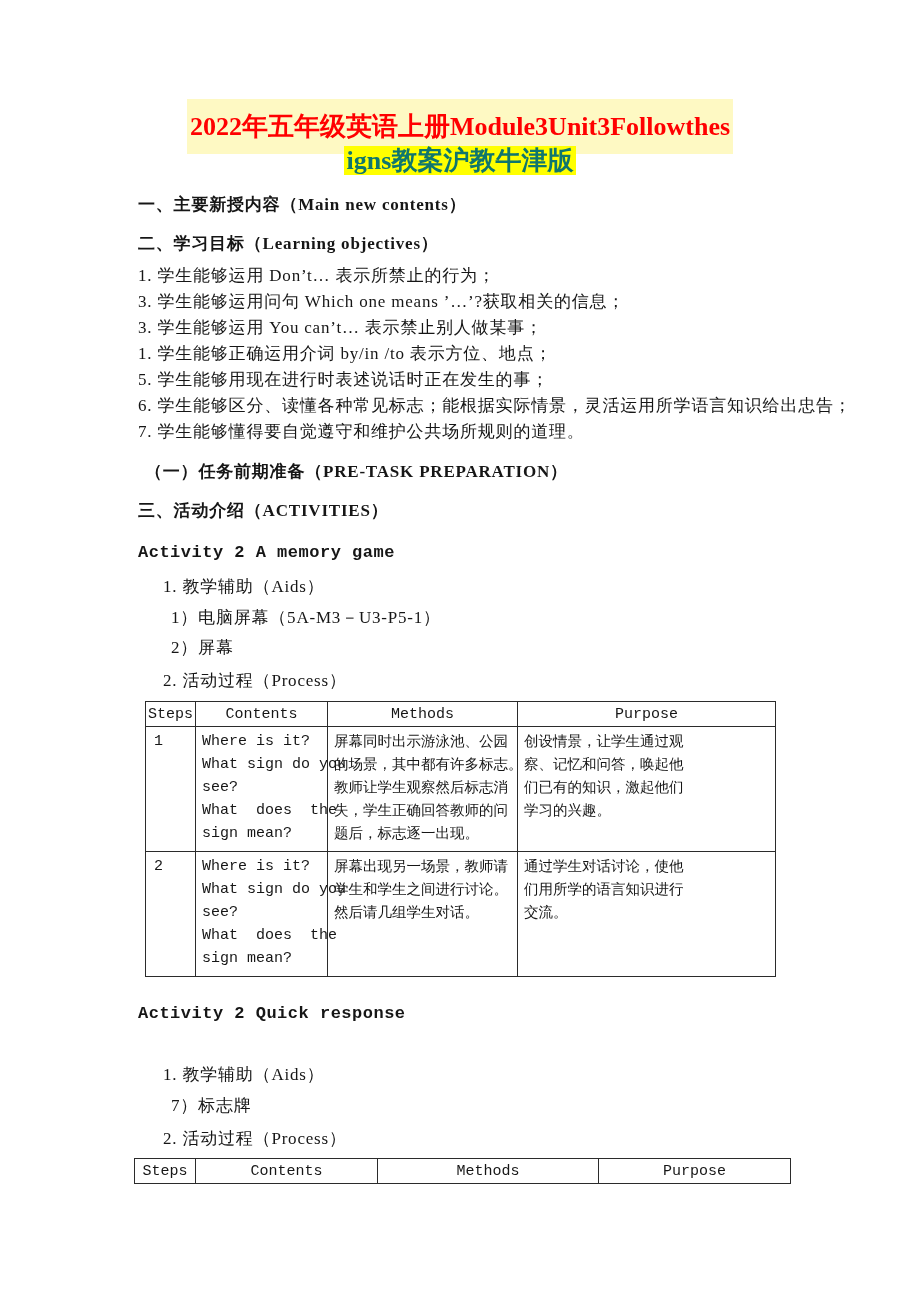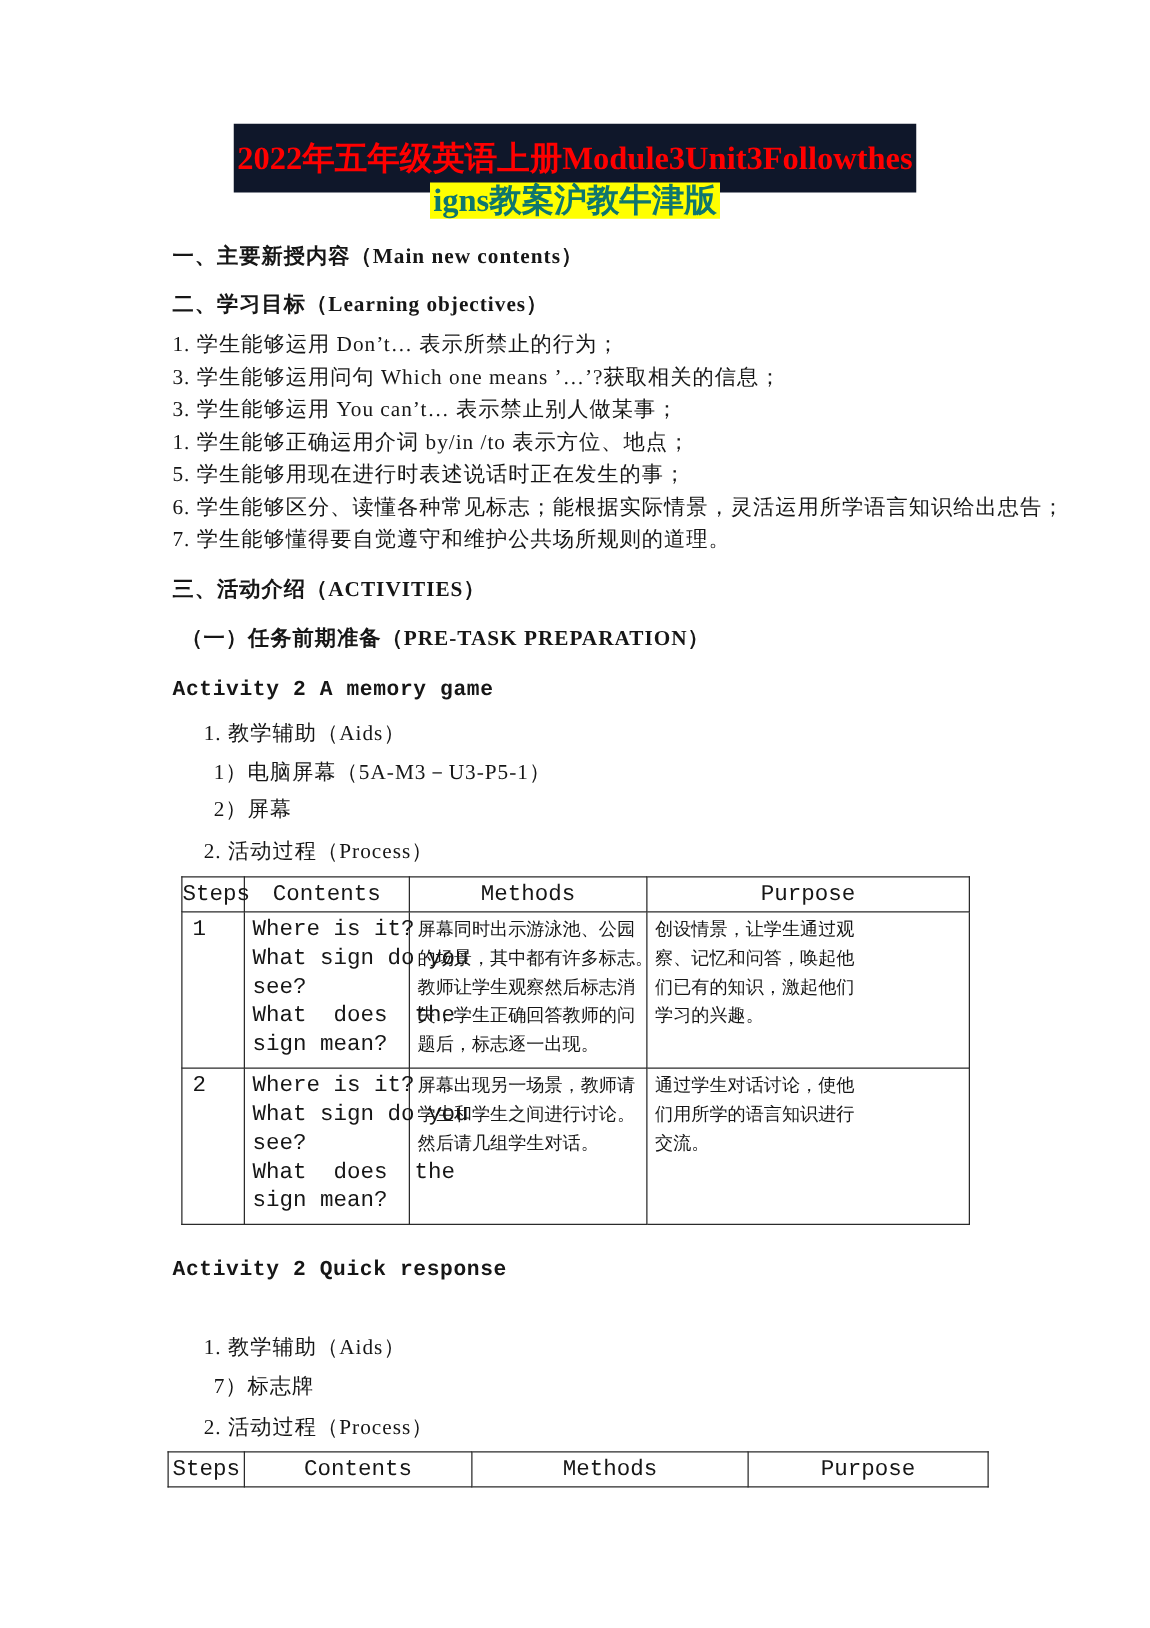--- a/index.html
+++ b/index.html
@@ -5,41 +5,41 @@
   html,body{margin:0;padding:0;background:#ffffff;}
   .page{
     position:relative;width:920px;height:1302px;background:#ffffff;overflow:hidden;
     font-family:"Liberation Serif","DejaVu Serif",serif;color:#161616;
   }
   .en{font-family:"Liberation Mono","DejaVu Sans Mono",monospace;}
   .doc-title{
     padding-top:110px;text-align:center;font-size:26px;font-weight:bold;
     line-height:34px;letter-spacing:0;
   }
-  .doc-title .hl1{background:#0f172a;color:#ff0000;padding:13px 3px;}
+  .doc-title .hl1{background:#fef9c3;color:#ff0000;padding:13px 3px;}
   .doc-title .hl2{background:#ffff00;color:#0f766e;padding:0 3px;}
   .content{width:732px;margin-left:138px;font-size:17px;letter-spacing:0.8px;}
   p{margin:0;}
   .h{font-weight:bold;font-size:17px;line-height:25px;margin-top:14px;}
   .revision{margin:9px 0 0 16px;color:#4f4f4f;font-size:16px;letter-spacing:1.5px;}
   .obj{margin-top:7px;}
   .obj p{line-height:26px;}
   .para{margin-top:11px;line-height:27px;text-indent:34px;}
   .act{font-size:17px;margin-top:17px;letter-spacing:0.5px;}
   .item{margin:10px 0 0 25px;line-height:24px;}
   .subitems p{margin:7px 0 0 33px;line-height:23px;}
   table{border-collapse:collapse;table-layout:fixed;background:#fff;}
   .t1{margin:8px 0 0 7px;width:630px;}
   .t2{margin:7px 0 0 -4px;width:656px;}
   th,td{border:1px solid #2b2b2b;vertical-align:top;}
   th{font-weight:normal;font-size:16px;text-align:center;padding:4px 0 3px;letter-spacing:0;}
   td{font-size:14.5px;line-height:23px;padding:3px 6px 6px;letter-spacing:0;}
   td.step{padding-left:8px;}
   .lines{white-space:pre;}
-  td.en,th.en{font-size:18px;}
+  td.en,th.en{font-size:15px;}
   .sp-lg{margin-top:24px;}
   .sp-xl{margin-top:37px;}
 </style>
 </head>
 <body>
 
 <div class="page">
 
   <div class="doc-title">
     <span class="hl1">2022年五年级英语上册Module3Unit3Followthes</span><br>
@@ -54,22 +54,22 @@
     <div class="obj">
         <p>1. 学生能够运用 Don’t… 表示所禁止的行为；</p>
         <p>3. 学生能够运用问句 Which one means ’…’?获取相关的信息；</p>
         <p>3. 学生能够运用 You can’t… 表示禁止别人做某事；</p>
         <p>1. 学生能够正确运用介词 by/in /to 表示方位、地点；</p>
         <p>5. 学生能够用现在进行时表述说话时正在发生的事；</p>
         <p>6. 学生能够区分、读懂各种常见标志；能根据实际情景，灵活运用所学语言知识给出忠告；</p>
         <p>7. 学生能够懂得要自觉遵守和维护公共场所规则的道理。</p>
       </div>
 
+    <p class="h" style="margin-left:7px;">（一）任务前期准备（PRE-TASK PREPARATION）</p>
     <p class="h">三、活动介绍（ACTIVITIES）</p>
-    <p class="h" style="margin-left:7px;">（一）任务前期准备（PRE-TASK PREPARATION）</p>
 
     <p class="h en act">Activity 2  A memory game</p>
     <p class="item">1. 教学辅助（Aids）</p>
     <div class="subitems">
         <p>1）电脑屏幕（5A-M3－U3-P5-1）</p>
         <p>2）屏幕</p>
       </div>
     <p class="item">2. 活动过程（Process）</p>
 
     <table class="t1">

